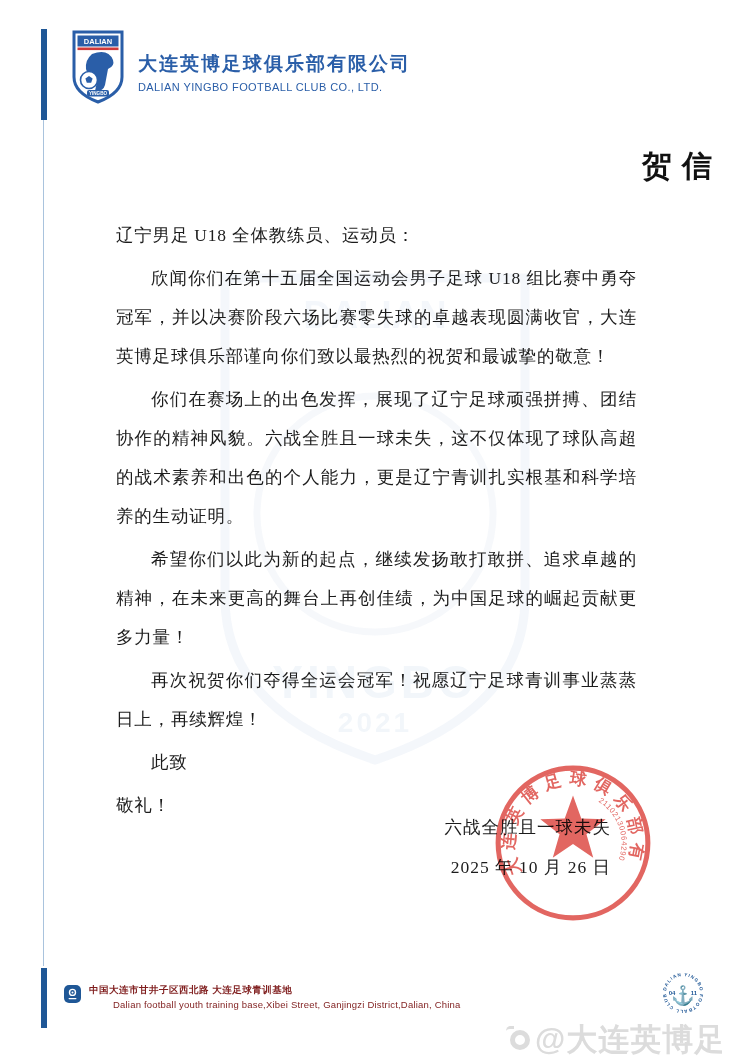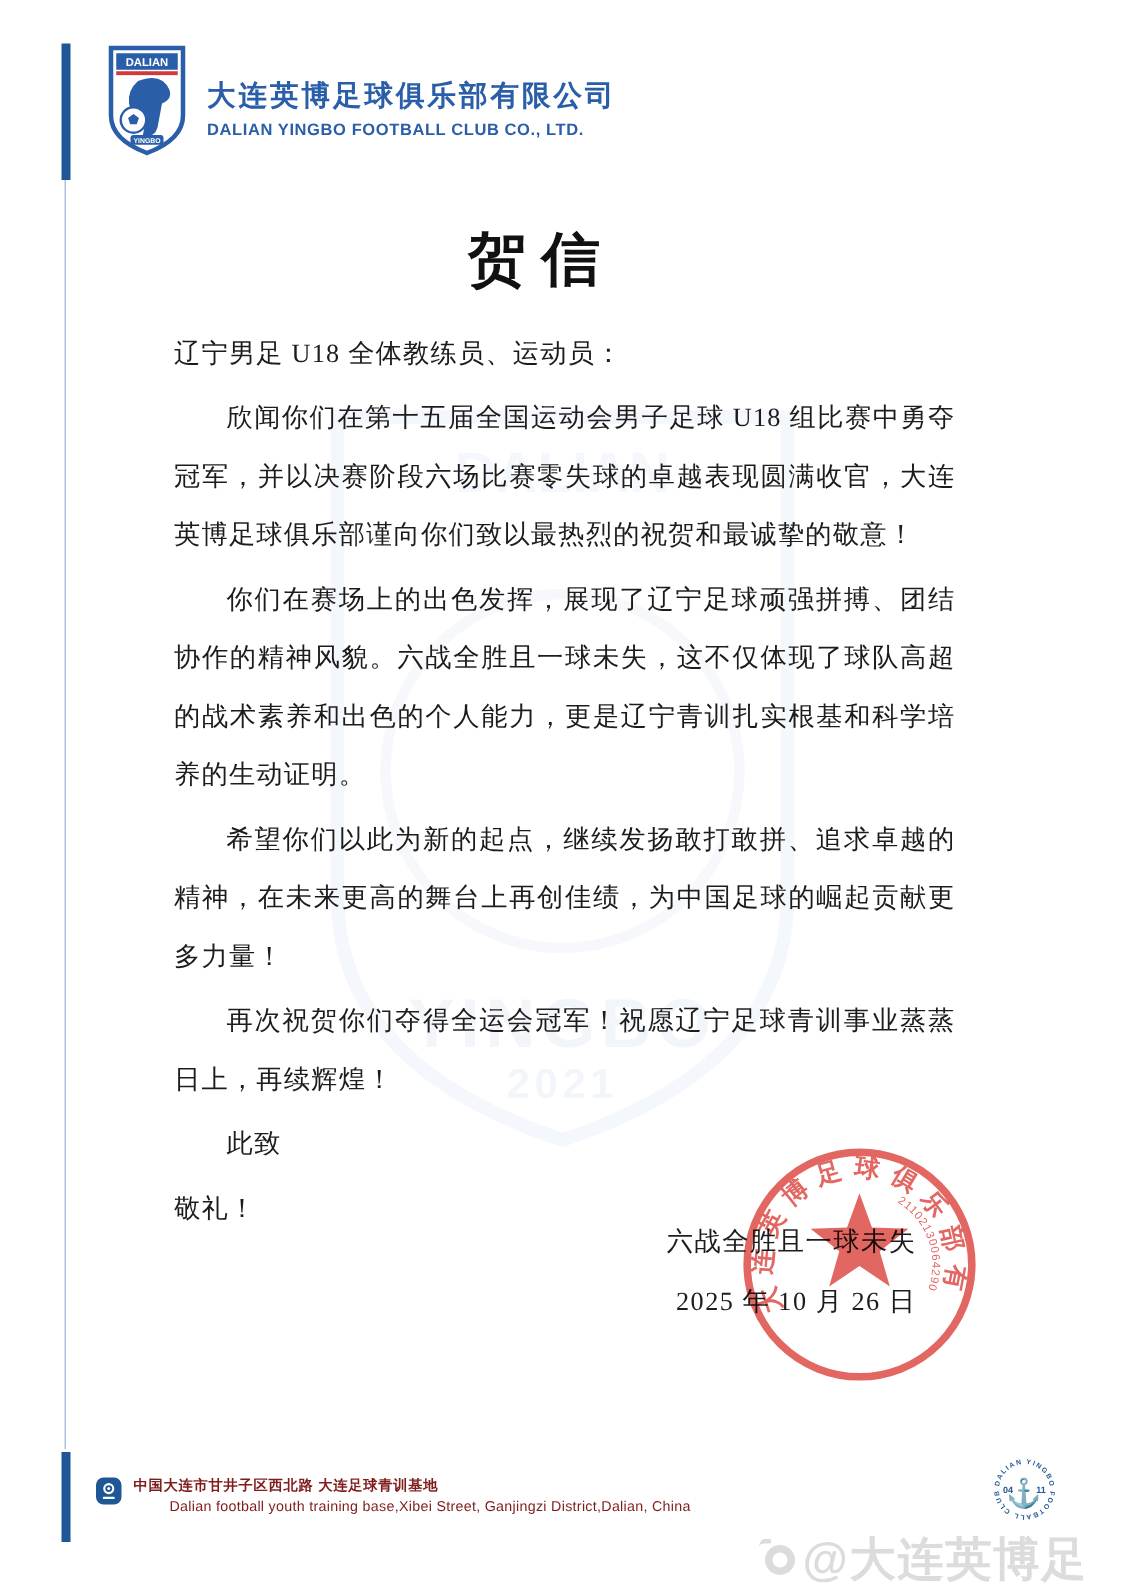--- a/index.html
+++ b/index.html
@@ -14,28 +14,28 @@
 
   
   .rail-top    { position:absolute; left:41px; top:29px;  width:6px;  height:91px;  background:#1f5796; }
   .rail-line   { position:absolute; left:43px; top:120px; width:1px;  height:846px; background:#a9c3dd; }
   .rail-bottom { position:absolute; left:41px; top:968px; width:6px;  height:60px;  background:#1f5796; }
 
   
   .club-logo { position:absolute; left:72px; top:30px; width:52px; height:74px; }
   .header-names { position:absolute; left:138px; top:51px; font-family:"Liberation Sans", sans-serif; color:#2a5ea8; }
   .company-cn { font-size:19px; font-weight:bold; letter-spacing:2px; white-space:nowrap; }
-  .company-en { font-size:11px; font-weight:bold; letter-spacing:0.4px; margin-top:4px; white-space:nowrap; }
+  .company-en { font-size:11px; font-weight:normal; letter-spacing:0.4px; margin-top:4px; white-space:nowrap; }
 
   
   .crest-watermark { position:absolute; left:213px; top:266px; width:324px; height:506px; pointer-events:none; }
 
   
-  .letter-title { position:absolute; left:0; right:0; top:146px; text-align:center;
-                  font-size:39px; font-weight:bold; letter-spacing:10px; color:#111; }
+  .letter-title { position:absolute; left:0; right:0; top:146px; text-align:right;
+                  font-size:30px; font-weight:bold; letter-spacing:10px; color:#111; }
   .letter-body { position:absolute; left:112px; top:212px; width:529px;
                  font-size:17.5px; line-height:39px; color:#1c1c1c;
                  text-align:justify; letter-spacing:0.8px; }
   .letter-body p { margin:4px; }
   .indent { text-indent:2em; }
 
   .signature-block { position:absolute; right:111px; top:807px; text-align:right;
                      font-size:17.5px; line-height:40px; color:#1c1c1c; letter-spacing:1px; }
 
   

